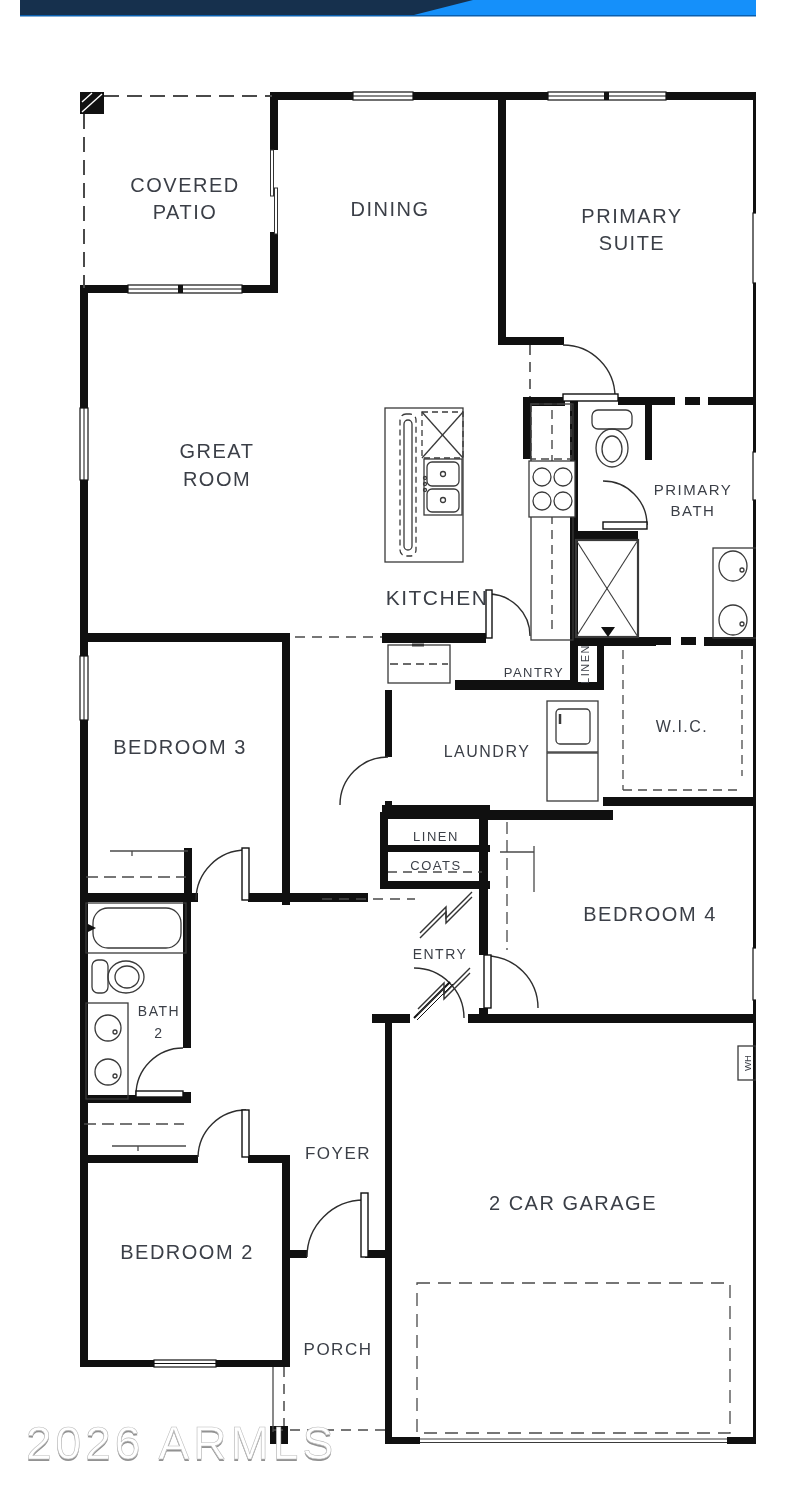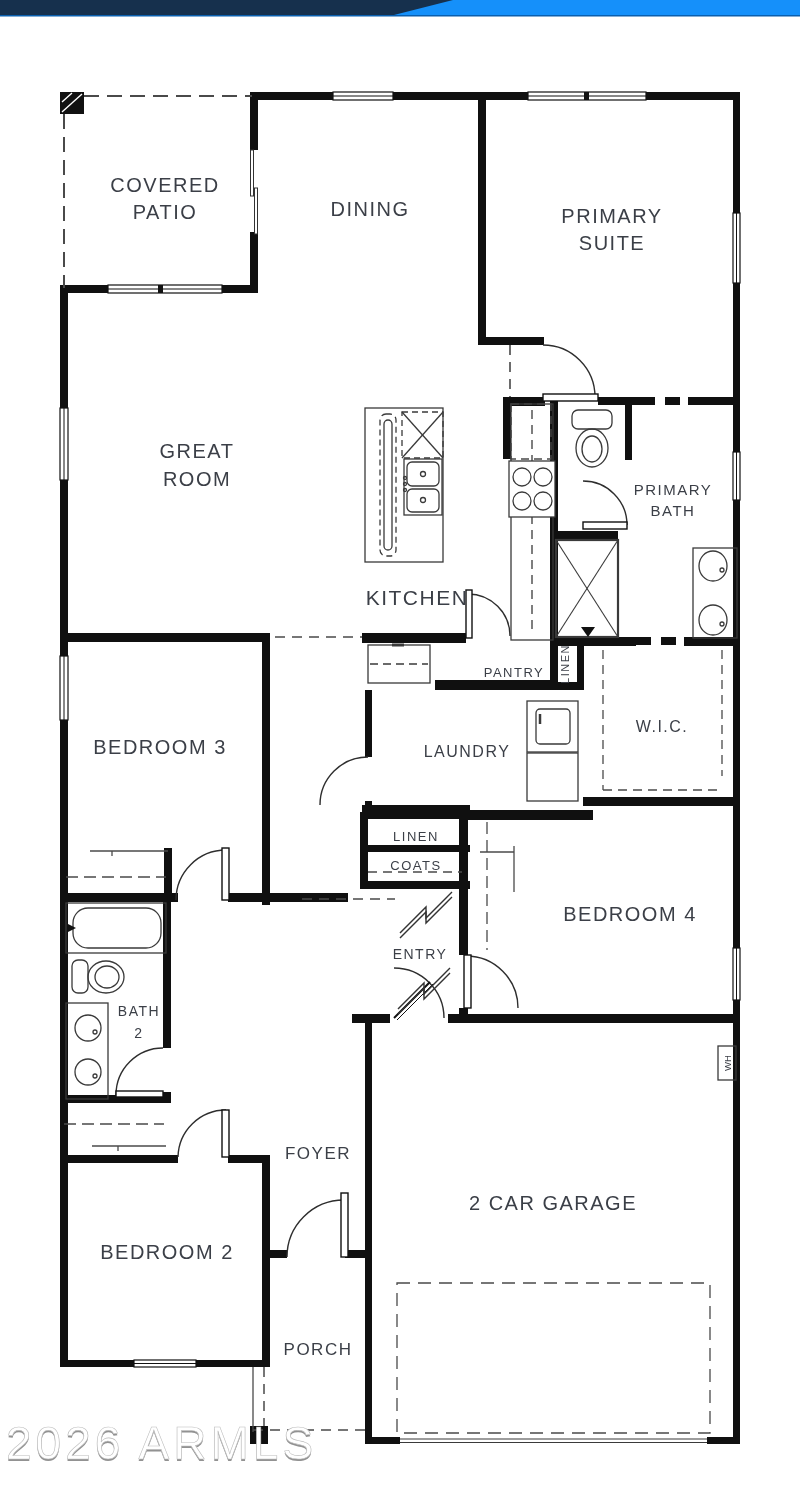--- a/index.html
+++ b/index.html
@@ -1,17 +1,17 @@
 <!DOCTYPE html>
 <html><head>
 <meta charset="utf-8">
 <style>
   html,body{margin:0;padding:0;background:#ffffff;}
-  #page{position:relative;width:800px;height:1512px;background:#ffffff;overflow:hidden;
-        font-family:"Liberation Sans", sans-serif;}
+  #page{position:relative;width:736px;height:1512px;background:#ffffff;overflow:hidden;
+        font-family:"Liberation Sans", sans-serif;padding-left:20px;}
   svg{display:block;}
   text{fill:#3b3f47;font-family:"Liberation Sans", sans-serif;}
   .room-lbl{letter-spacing:1.5px;}
   .wm-shadow{fill:#6e6e6e;opacity:.75;}
   .wm-top{fill:#ffffff;stroke:#bdbdbd;stroke-width:.6;}
 </style>
 </head>
 <body>
 
 <div id="page">

